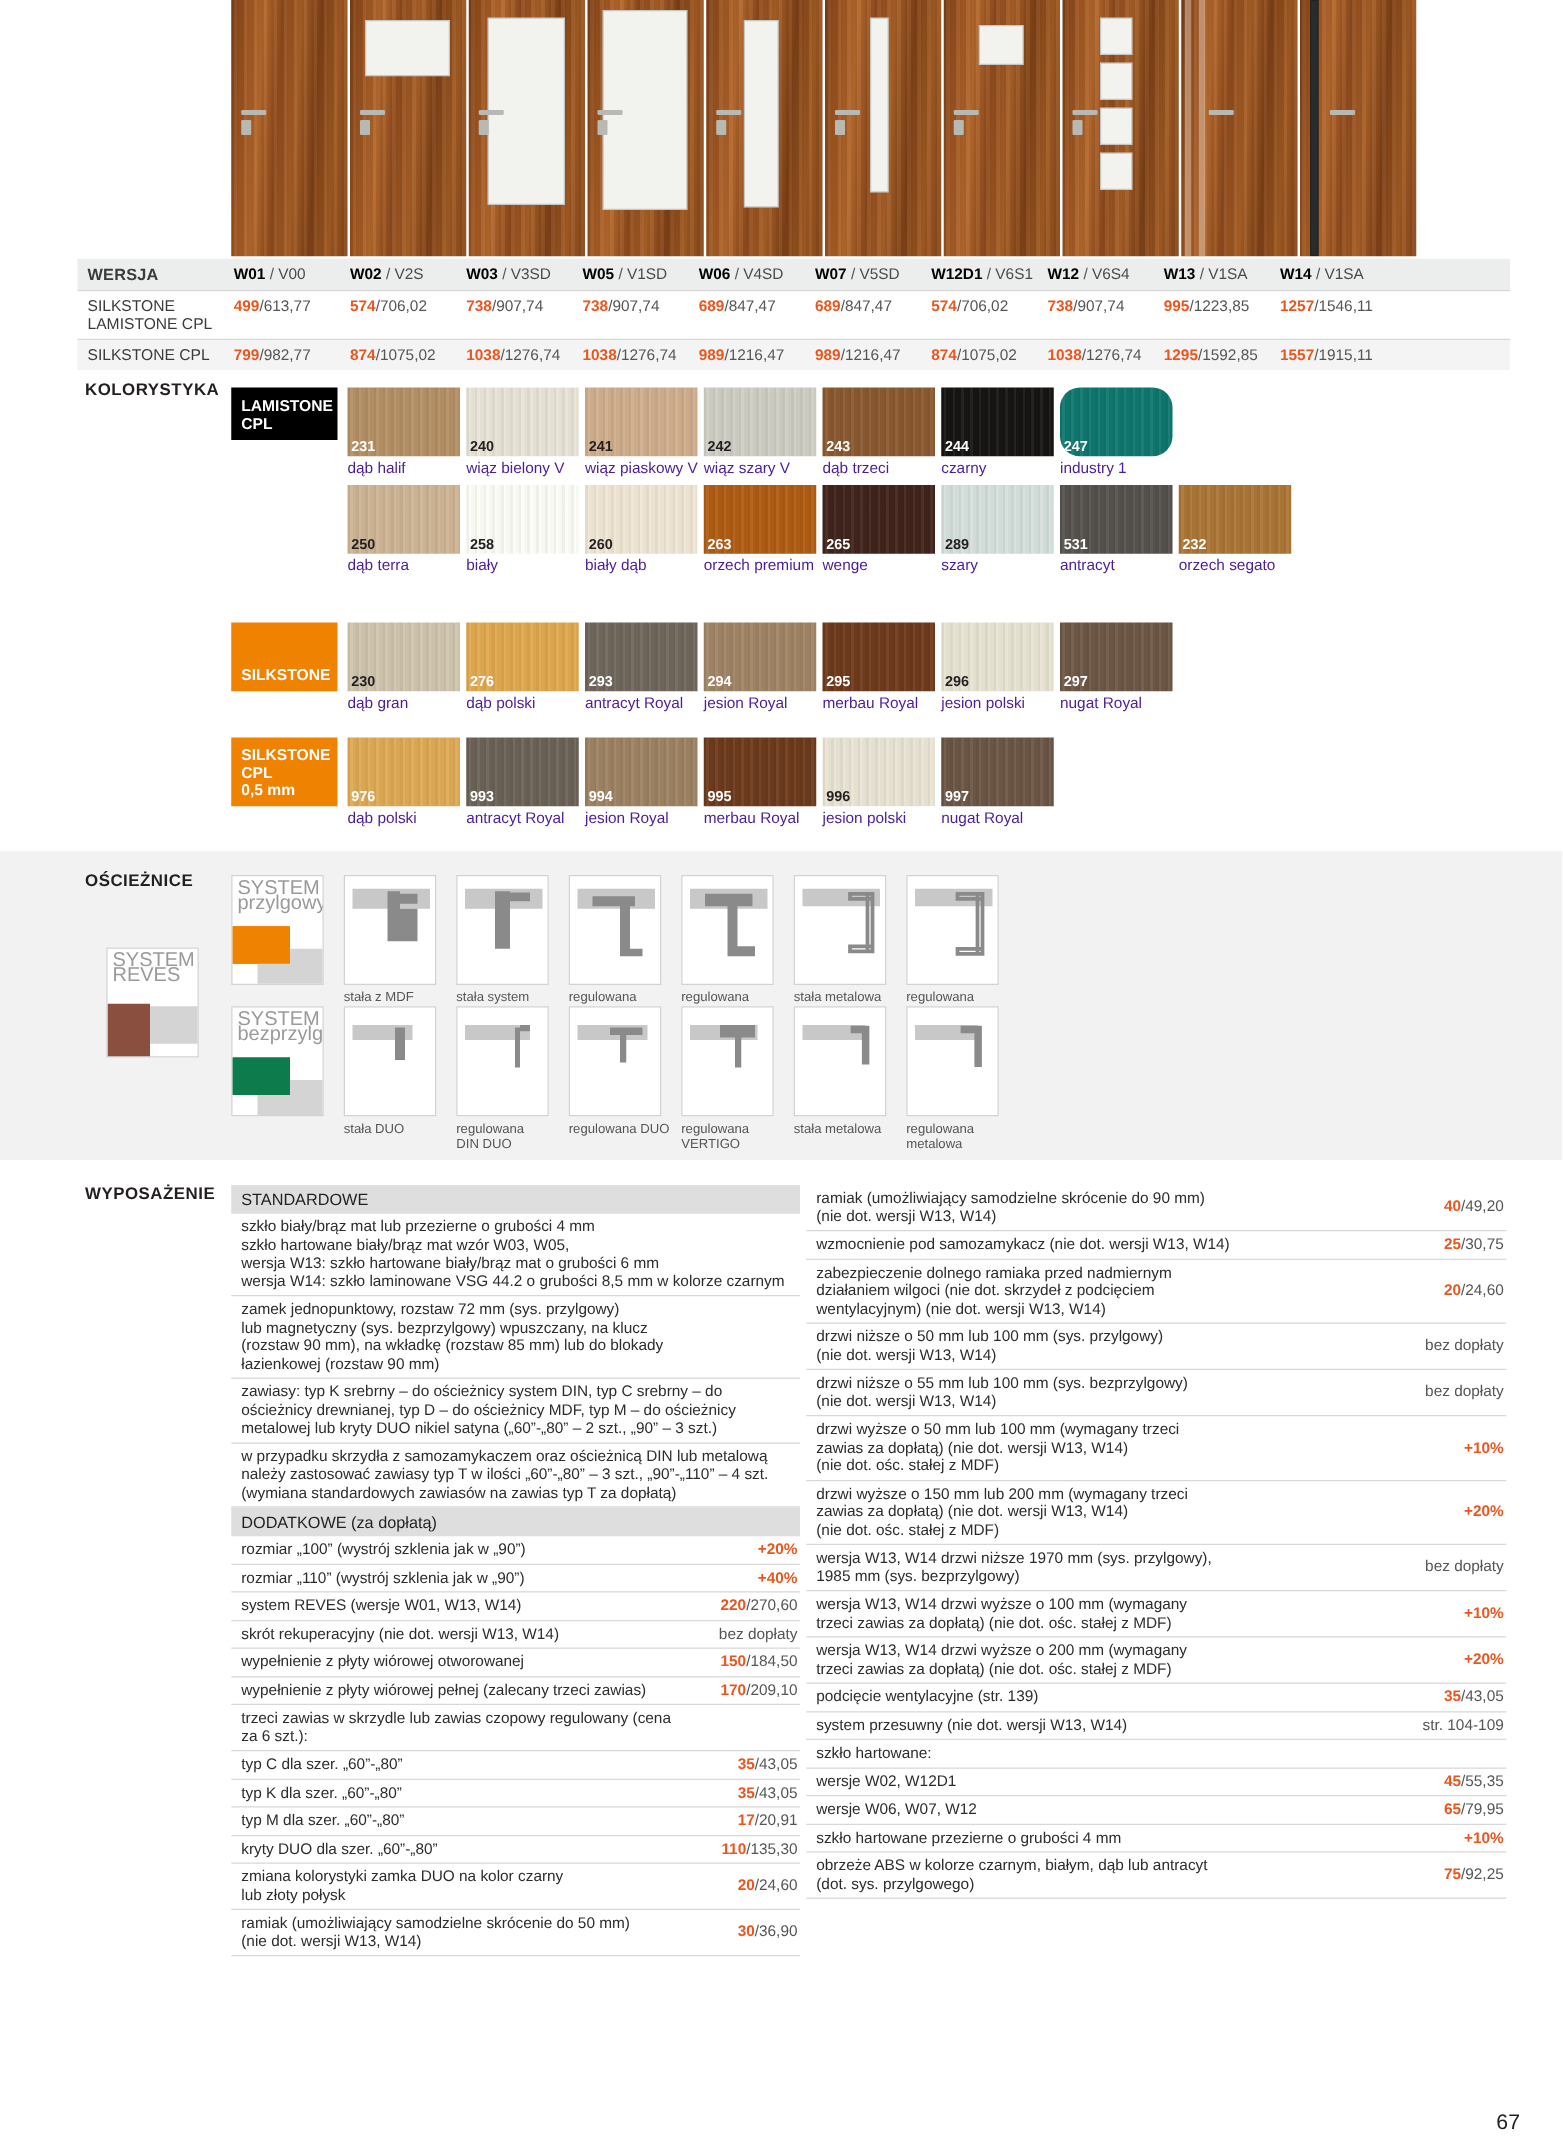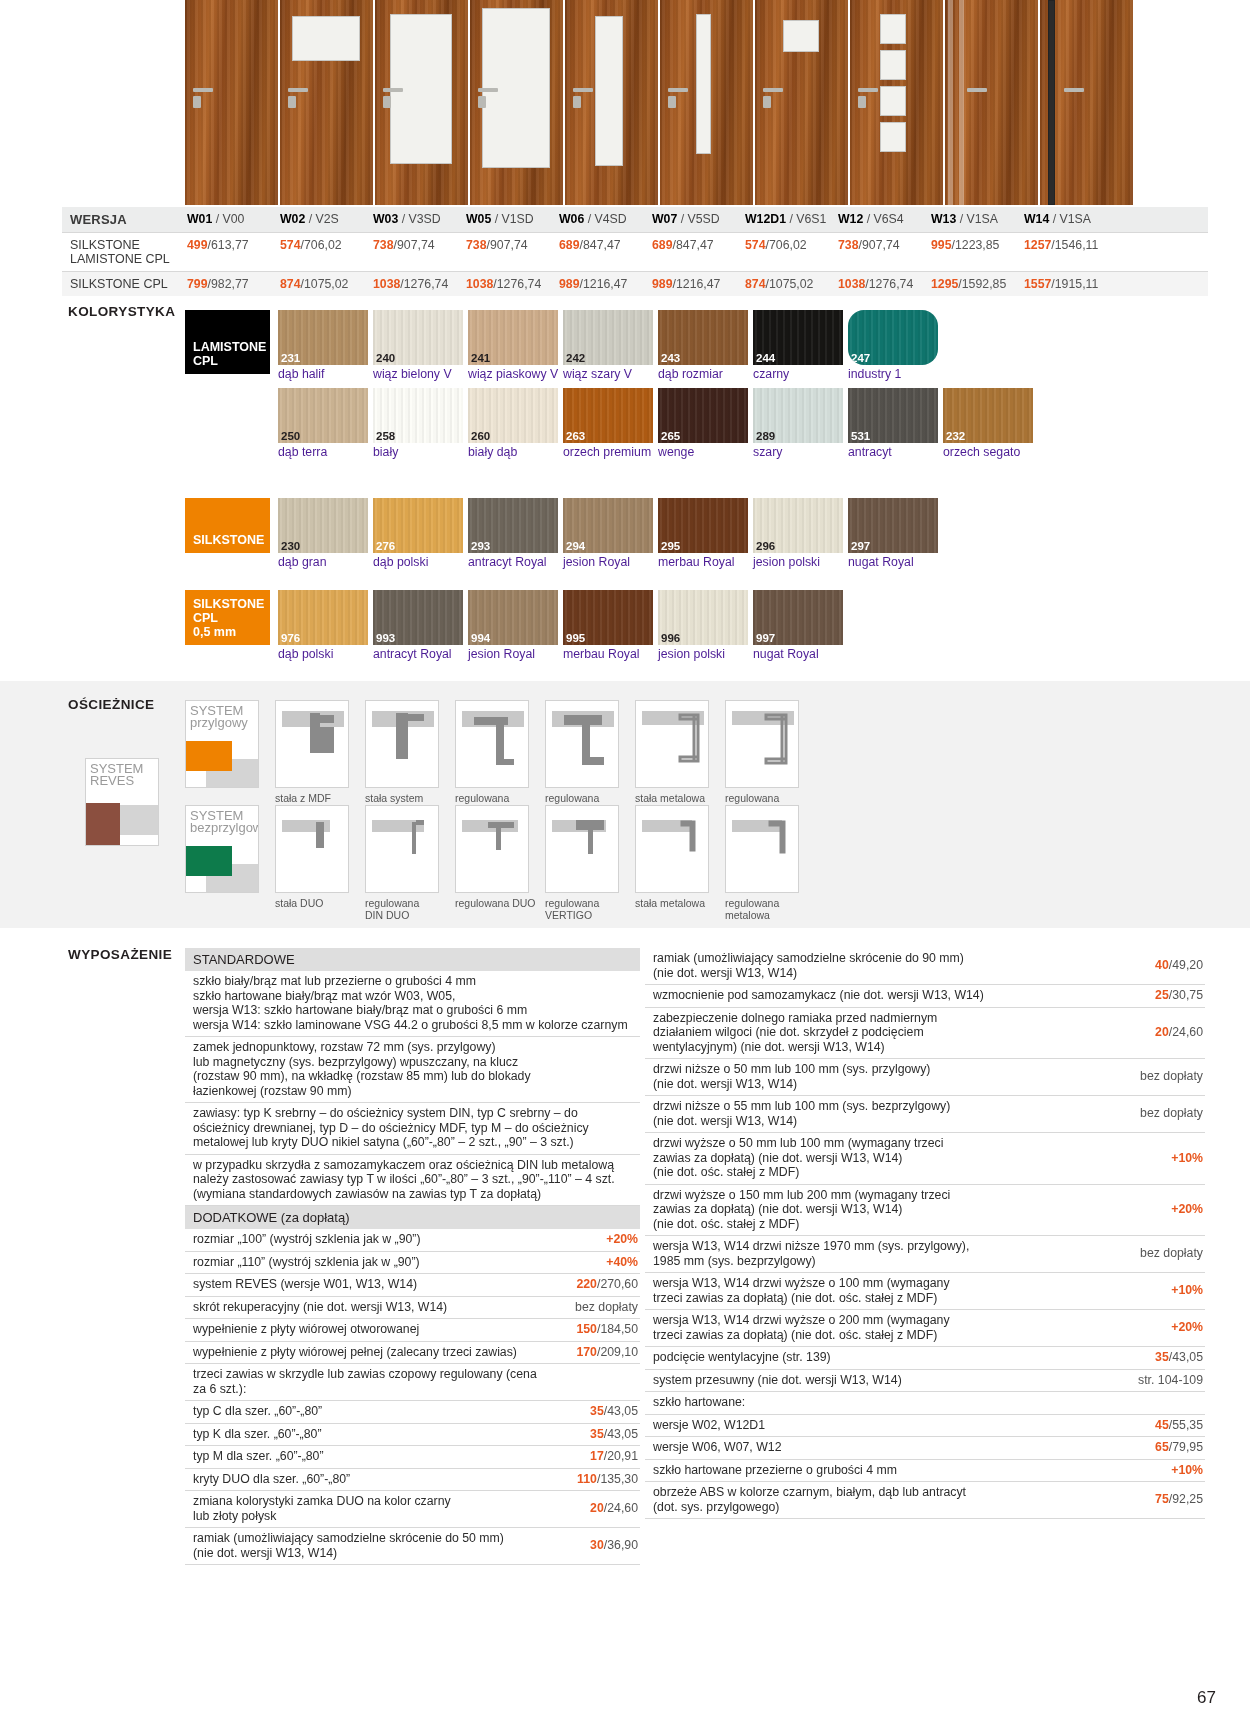--- a/index.html
+++ b/index.html
@@ -52,21 +52,21 @@
   .swimg .code { position:absolute; left:3px; bottom:1px; font-weight:bold; font-size:11.5px; z-index:5; }
   .swname { font-size:12.3px; line-height:13.5px; padding-top:3px; color:#4c1d95; }
   .grain::after { content:""; position:absolute; inset:0;
       background:repeating-linear-gradient(90deg, rgba(0,0,0,0.055) 0 2px, rgba(255,255,255,0.06) 2px 4px, rgba(0,0,0,0.02) 4px 7px); }
 
   
   .frames-bg { position:absolute; left:0; top:681px; width:1250px; height:247px; background:#f2f2f2; }
   .fcard { width:74px; height:88px; background:#fff; border:1px solid #d2d2d2; position:relative; overflow:hidden; }
   .fcap { font-size:10.5px; line-height:12px; color:#555; padding-top:4px; width:82px; }
   .sysbox { width:74px; height:88px; background:#fff; border:1px solid #d2d2d2; position:relative; overflow:hidden; }
-  .sysbox .t { position:absolute; left:4px; top:4px; font-size:13px; line-height:12px; color:#9a9a9a; }
+  .sysbox .t { position:absolute; left:4px; top:4px; font-size:16px; line-height:12px; color:#9a9a9a; }
 
   
   .eqhdr { background:#dedede; font-size:13px; padding:4px 8px; color:#231f20; }
   .eqrow { display:flex; border-bottom:1px solid #d8d8d8; }
   .eqtxt { flex:1; font-size:12.3px; line-height:14.5px; padding:3px 6px 4px 8px; color:#2c2c2c; }
   .eqprice { width:92px; text-align:right; font-size:12.3px; line-height:14.5px; padding:3px 2px 4px 0; color:#555; white-space:nowrap; align-self:center;}
   .eqprice b { color:#e8571f; }
   .pagenum { position:absolute; right:34px; bottom:12px; font-size:17px; color:#231f20;text-align:right; }
 </style>
 </head>
@@ -167,21 +167,21 @@
     <div class="vcell"><span class="px">1038</span>/<span>1276,74</span></div>
     <div class="vcell"><span class="px">1295</span>/<span>1592,85</span></div>
     <div class="vcell"><span class="px">1557</span>/<span>1915,11</span></div>
   </div>
 </div>
 
 <div class="seclabel" style="top:304px;">KOLORYSTYKA</div>
 
 <div class="swgroup" id="grp-lam" style="left:185px; top:310px;">
     <div class="swrow" style="margin-bottom:6px;">
-      <div class="badge black" style="height:64px;">
+      <div class="badge black" style="height:42px;">
         <div><span>LAMISTONE</span><br><span>CPL</span></div>
       </div>
       <div style="width:8px"></div>
       <div class="sw">
         <div class="swimg grain" style="background:#b49064;">
           <span class="code" style="color:#ffffff;">231</span>
         </div>
         <div class="swname">dąb halif</div>
       </div>
       <div class="sw">
@@ -199,21 +199,21 @@
       <div class="sw">
         <div class="swimg grain" style="background:#cfcec4;">
           <span class="code" style="color:#231f20;">242</span>
         </div>
         <div class="swname">wiąz szary V</div>
       </div>
       <div class="sw">
         <div class="swimg grain" style="background:#8a5930;">
           <span class="code" style="color:#ffffff;">243</span>
         </div>
-        <div class="swname">dąb rozmiar</div>
+        <div class="swname">dąb trzeci</div>
       </div>
       <div class="sw">
         <div class="swimg grain" style="background:#161513;">
           <span class="code" style="color:#ffffff;">244</span>
         </div>
         <div class="swname">czarny</div>
       </div>
       <div class="sw">
         <div class="swimg grain" style="background:#0f766e;border-radius:16px;">
           <span class="code" style="color:#ffffff;">247</span>

